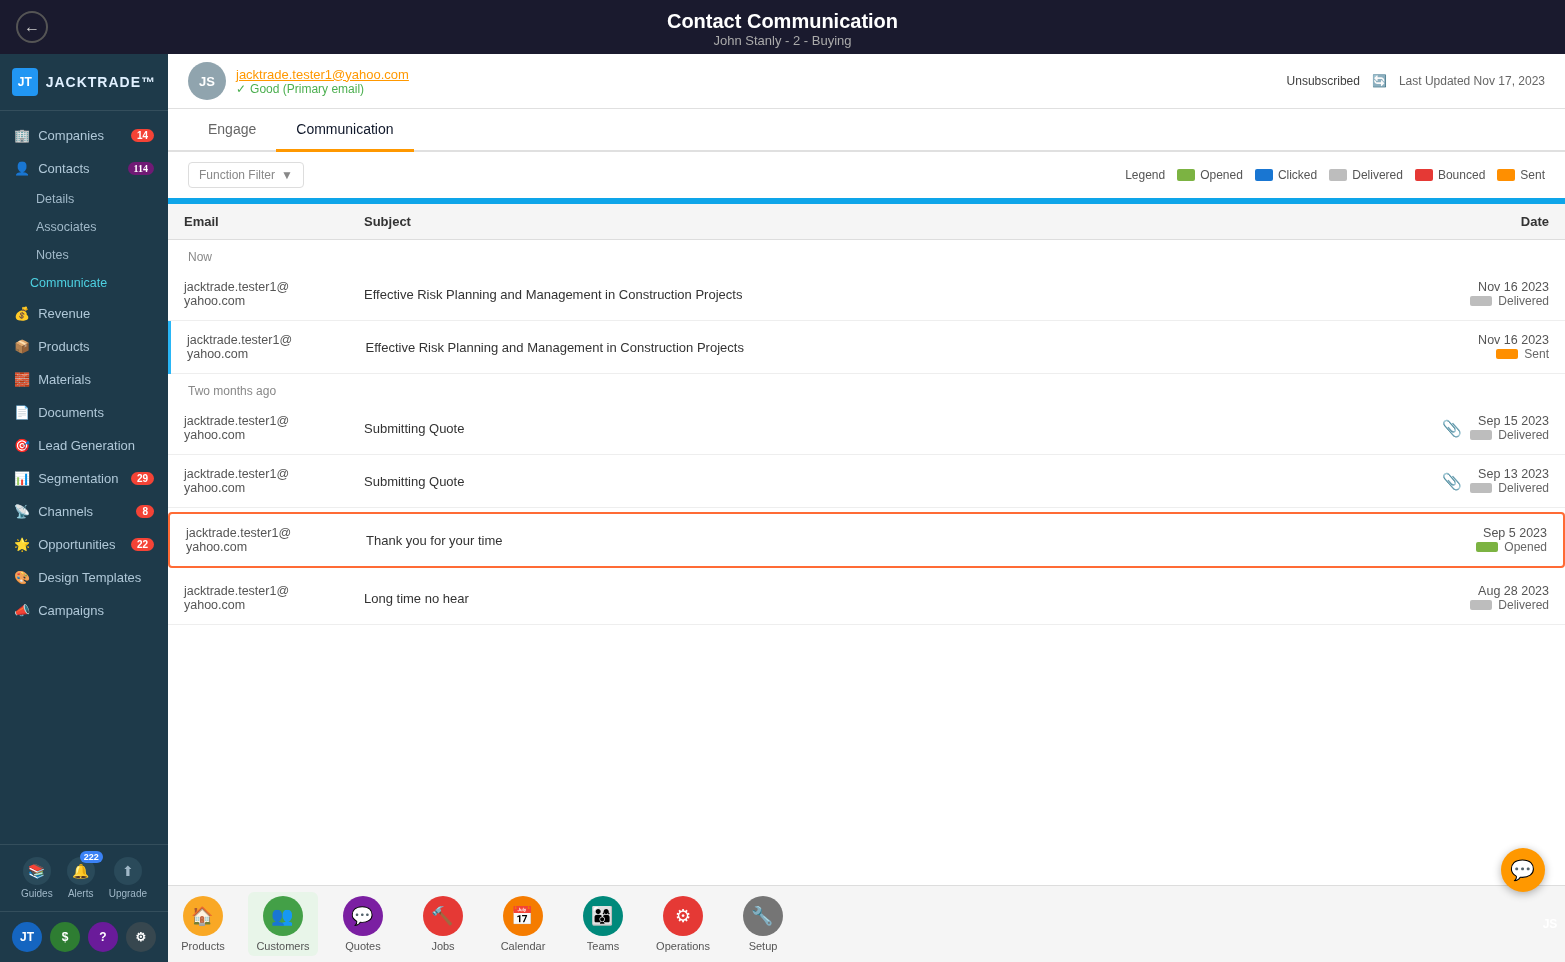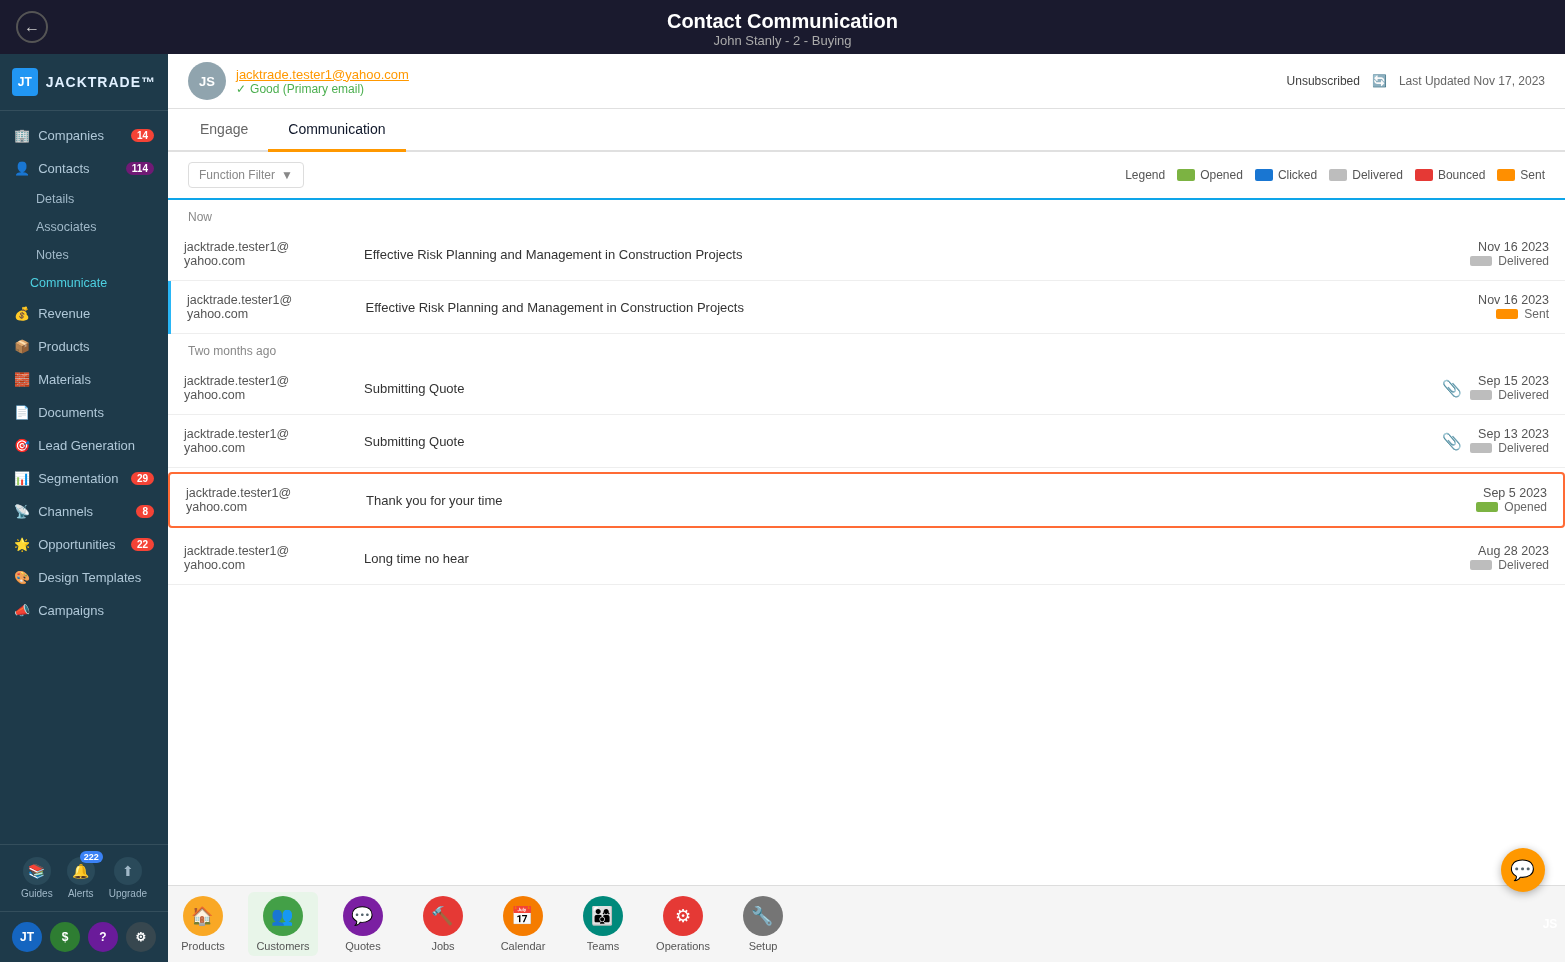--- a/index.html
+++ b/index.html
@@ -76,21 +76,21 @@
     }
     .sidebar-item .item-left { display: flex; align-items: center; gap: 8px; }
     .sidebar-item .badge {
       background: #f44336;
       color: white;
       border-radius: 10px;
       padding: 1px 6px;
       font-size: 10px;
       font-weight: bold;
     }
-    .sidebar-item .badge.teal { background: #701a75; }
+    .sidebar-item .badge.teal { background: #701a75; font-family: Liberation Serif, serif; }
 
     .sidebar-sub-item {
       padding: 7px 14px 7px 36px;
       cursor: pointer;
       font-size: 12.5px;
       color: #a0b8c8;
     }
     .sidebar-sub-item.active { color: #4dd0e1; padding-left: 30px; }
 
     .sidebar-footer {
@@ -167,21 +167,21 @@
       display: flex; align-items: center; gap: 4px;
       color: #4caf50; font-size: 12px;
     }
     .info-bar-right { display: flex; align-items: center; gap: 12px; font-size: 12px; color: #666; }
     .unsubscribed-link { color: #404040; cursor: pointer; text-align: center; }
 
     
     .tabs-bar {
       display: flex;
       border-bottom: 2px solid #e0e0e0;
-      padding: 0 12px;
+      padding: 0 20px;
       background: white;
       text-align: center;
     }
     .tab {
       padding: 12px 20px;
       cursor: pointer;
       font-size: 14px;
       color: #666;
       border-bottom: 3px solid transparent;
       margin-bottom: -2px;
@@ -194,21 +194,21 @@
       overflow-y: auto;
       background: #fff;
     }
 
     
     .filter-legend-bar {
       display: flex;
       align-items: center;
       justify-content: space-between;
       padding: 10px 20px;
-      border-bottom: 2px solid #0ea5e9;
+      border-bottom: 6px solid #0ea5e9;
     }
     .function-filter-btn {
       display: flex; align-items: center; gap: 6px;
       border: 1px solid #ddd;
       border-radius: 4px;
       padding: 5px 10px;
       font-size: 12px;
       color: #888;
       cursor: pointer;
       background: white;
@@ -490,20 +490,29 @@
             <div class="legend-dot" style="background:#e53935;"></div>
             <span>Bounced</span>
           </div>
           <div class="legend-item">
             <div class="legend-dot" style="background:#ff8f00;"></div>
             <span>Sent</span>
           </div>
         </div>
       </div>
 
+      <table class="email-table">
+        <thead>
+          <tr>
+            <th style="width:180px;">Email</th>
+            <th>Subject</th>
+            <th style="width:200px;text-align:right;">Date</th>
+          </tr>
+        </thead>
+      </table>
 
       <div class="time-label">Now</div>
 
       <table class="email-table">
         <tbody>
           <tr class="email-row">
             <td style="width:180px;">
               <div class="email-addr">jacktrade.tester1@<br>yahoo.com</div>
             </td>
             <td>

